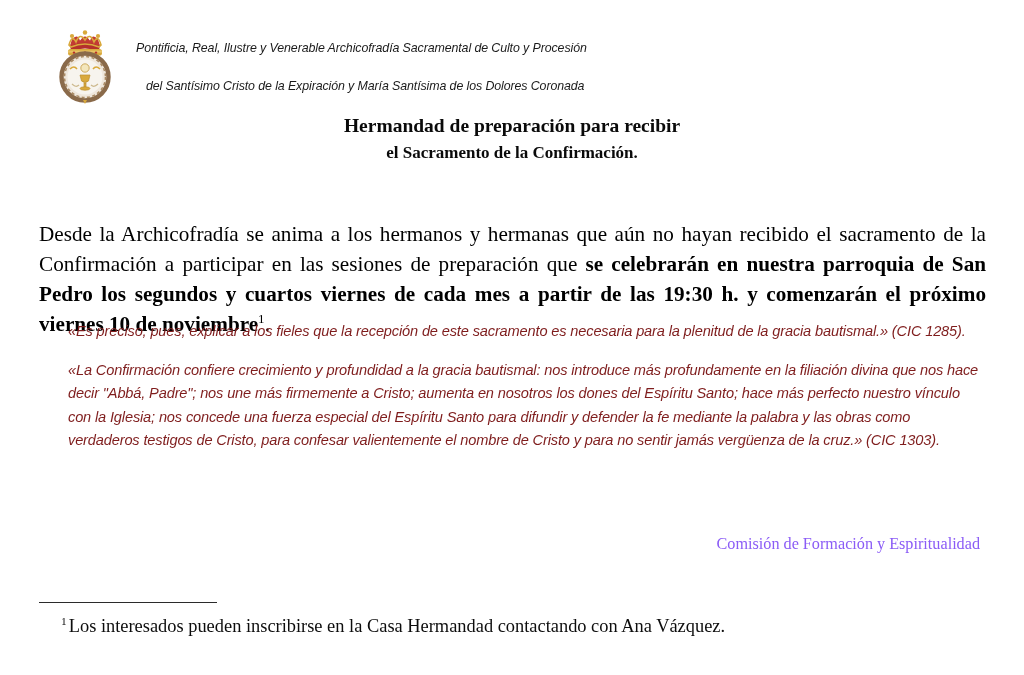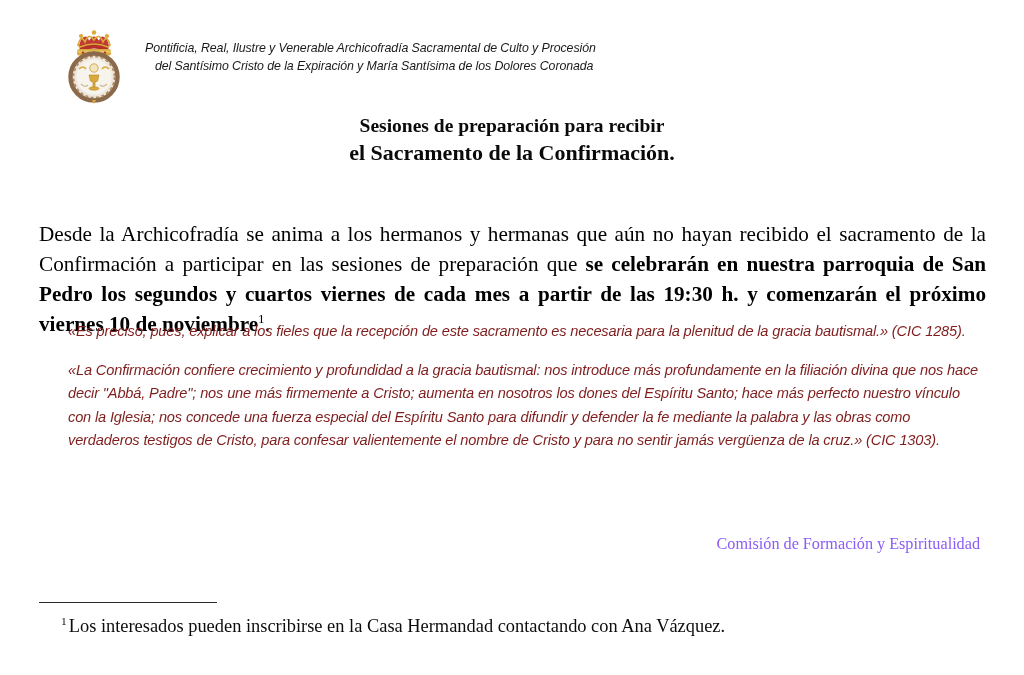--- a/index.html
+++ b/index.html
@@ -19,21 +19,21 @@
   #page {
     position: relative;
     width: 1024px;
     height: 675px;
     background: #ffffff;
   }
 
   
   #letterhead {
     position: absolute;
-    left: 12px;
+    left: 3px;
     top: 0;
     width: 812px;
     height: 108px;
   }
 
   #emblem {
     position: absolute;
     left: 47px;
     top: 21px;
     width: 70px;
@@ -46,41 +46,41 @@
     left: 133px;
     top: 40px;
     width: 620px;
     font-family: "Liberation Sans", sans-serif;
     font-style: italic;
     font-size: 12.4px;
     line-height: 17.5px;
     color: #1b1b1b;
     letter-spacing: -0.1px;
   }
-  #letterhead-text .l2 { display: block; padding-left: 10px; }
+  #letterhead-text .l2 { display: block; padding-left: 10px; margin-top: 20px; }
 
   
   #title-block {
     position: absolute;
     left: 0;
     top: 113px;
     width: 1024px;
     text-align: center;
   }
   #title-line1 {
     font-family: "Liberation Serif", serif;
     font-weight: bold;
     font-size: 19.5px;
     line-height: 26px;
     color: #0a0a0a;
   }
   #title-line2 {
     font-family: "Liberation Serif", serif;
     font-weight: bold;
-    font-size: 22px;
+    font-size: 17px;
     line-height: 28px;
     color: #0a0a0a;
   }
 
   
   #body-paragraph {
     position: absolute;
     left: 39px;
     top: 198px;
     width: 947px;
@@ -204,21 +204,21 @@
       </svg>
     </div>
 
     <div id="letterhead-text">
       <span>Pontificia, Real, Ilustre y Venerable Archicofradía Sacramental de Culto y Procesión</span>
       <span class="l2">del Santísimo Cristo de la Expiración y María Santísima de los Dolores Coronada</span>
     </div>
   </div>
 
   <div id="title-block">
-    <div id="title-line1">Sesiones de preparación para recibir</div>
+    <div id="title-line1">Hermandad de preparación para recibir</div>
     <div id="title-line2">el Sacramento de la Confirmación.</div>
   </div>
 
   <p id="body-paragraph"><span>Desde la Archicofradía se anima a los hermanos y hermanas que aún no hayan recibido el sacramento de la Confirmación a participar en las sesiones de preparación que </span><span class="b">se celebrarán en nuestra parroquia de San Pedro los segundos y cuartos viernes de cada mes a partir de las 19:30 h. y comenzarán el próximo viernes 10 de noviembre</span><sup>1</sup><span>.</span></p>
 
   <div id="quotes">
     <p class="quote">«Es preciso, pues, explicar a los fieles que la recepción de este sacramento es necesaria para la plenitud de la gracia bautismal.» (CIC 1285).</p>
     <p class="quote">«La Confirmación confiere crecimiento y profundidad a la gracia bautismal: nos introduce más profundamente en la filiación divina que nos hace decir "Abbá, Padre";  nos une más firmemente a Cristo; aumenta en nosotros los dones del Espíritu Santo; hace más perfecto nuestro vínculo con la Iglesia; nos concede una fuerza especial del Espíritu Santo para difundir y defender la fe mediante la palabra y las obras como verdaderos testigos de Cristo, para confesar valientemente el nombre de Cristo y para no sentir jamás vergüenza de la cruz.» (CIC 1303).</p>
   </div>
 

